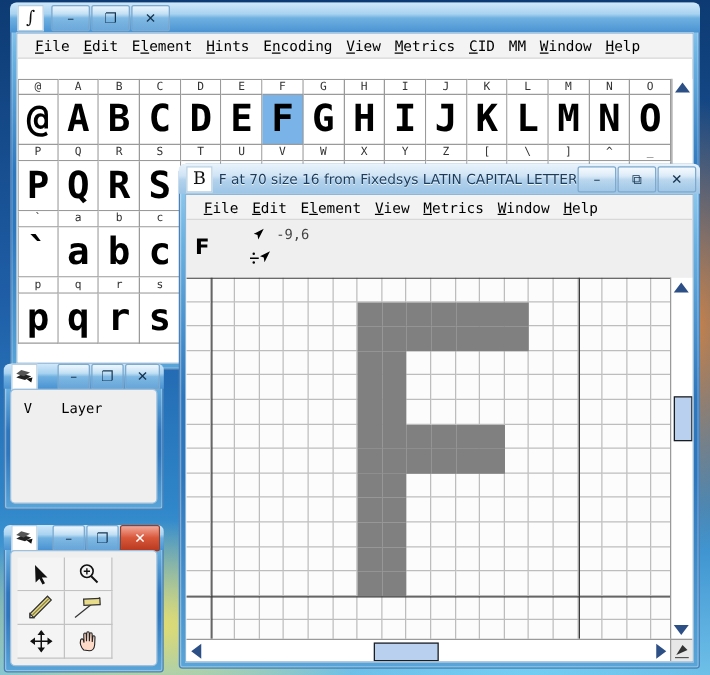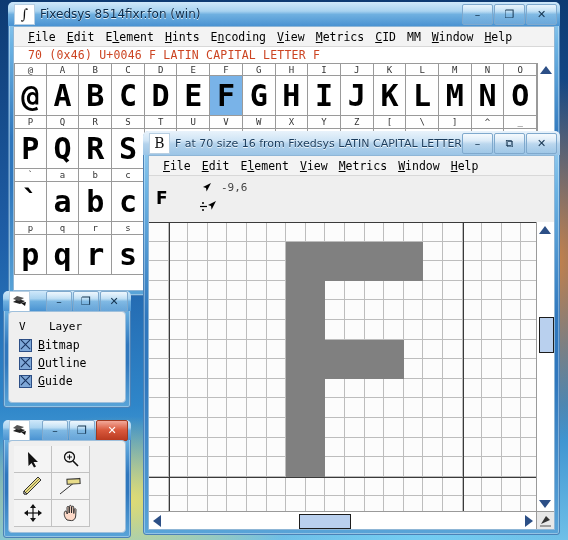--- a/index.html
+++ b/index.html
@@ -199,21 +199,20 @@
 </head>
 <body>
 
 <div id="desktop"></div>
 
 <div class="win" id="mainwin">
   <div class="win-frame"></div>
 
   <div class="titlebar">
     <div class="tb-icon">∫</div>
-    <div class="tb-title">Fixedsys  8514fixr.fon (win)</div>
     <div class="tb-btns">
       <div class="tb-btn">–</div>
       <div class="tb-btn">❐</div>
       <div class="tb-btn">✕</div>
     </div>
   </div>
 
   <div class="client">
     <div class="menubar" id="main-menubar">
         <div class="menu-item"><span class="u">F</span>ile</div>
@@ -221,21 +220,20 @@
         <div class="menu-item">E<span class="u">l</span>ement</div>
         <div class="menu-item"><span class="u">H</span>ints</div>
         <div class="menu-item">E<span class="u">n</span>coding</div>
         <div class="menu-item"><span class="u">V</span>iew</div>
         <div class="menu-item"><span class="u">M</span>etrics</div>
         <div class="menu-item"><span class="u">C</span>ID</div>
         <div class="menu-item">MM</div>
         <div class="menu-item"><span class="u">W</span>indow</div>
         <div class="menu-item"><span class="u">H</span>elp</div>
       </div>
-    <div class="statusline">70  (0x46) U+0046  F  LATIN CAPITAL LETTER F</div>
 
     <div class="charview">
       <div class="charscroll-wrap" id="charmap">
           <div class="charrow">
             <div class="cell hdr firstcol toprow">@</div>
             <div class="cell hdr toprow">A</div>
             <div class="cell hdr toprow">B</div>
             <div class="cell hdr toprow">C</div>
             <div class="cell hdr toprow">D</div>
             <div class="cell hdr toprow">E</div>
@@ -400,34 +398,20 @@
       <div class="tb-btn" style="width:24px">❐</div>
       <div class="tb-btn" style="width:26px">✕</div>
     </div>
   </div>
   <div class="client">
     <div class="pal-inner">
       <div class="pal-hdrrow">
         <span class="pal-hdr-v">V</span>
         <span>Layer</span>
       </div>
-      <div id="layers-list">
-          <div class="layer-row">
-            <span class="lchk"></span>
-            <span><span class="u" style="text-decoration:underline">B</span>itmap</span>
-          </div>
-          <div class="layer-row">
-            <span class="lchk"></span>
-            <span><span class="u" style="text-decoration:underline">O</span>utline</span>
-          </div>
-          <div class="layer-row">
-            <span class="lchk"></span>
-            <span><span class="u" style="text-decoration:underline">G</span>uide</span>
-          </div>
-        </div>
     </div>
   </div>
 </div>
 
 <div class="win" id="toolwin">
   <div class="win-frame"></div>
   <div class="titlebar">
     <div class="tb-icon">
       <svg width="15" height="13" viewBox="0 0 15 13">
         <path d="M1 7 L6 4 L13 6 L8 9 Z" fill="#222"></path>

